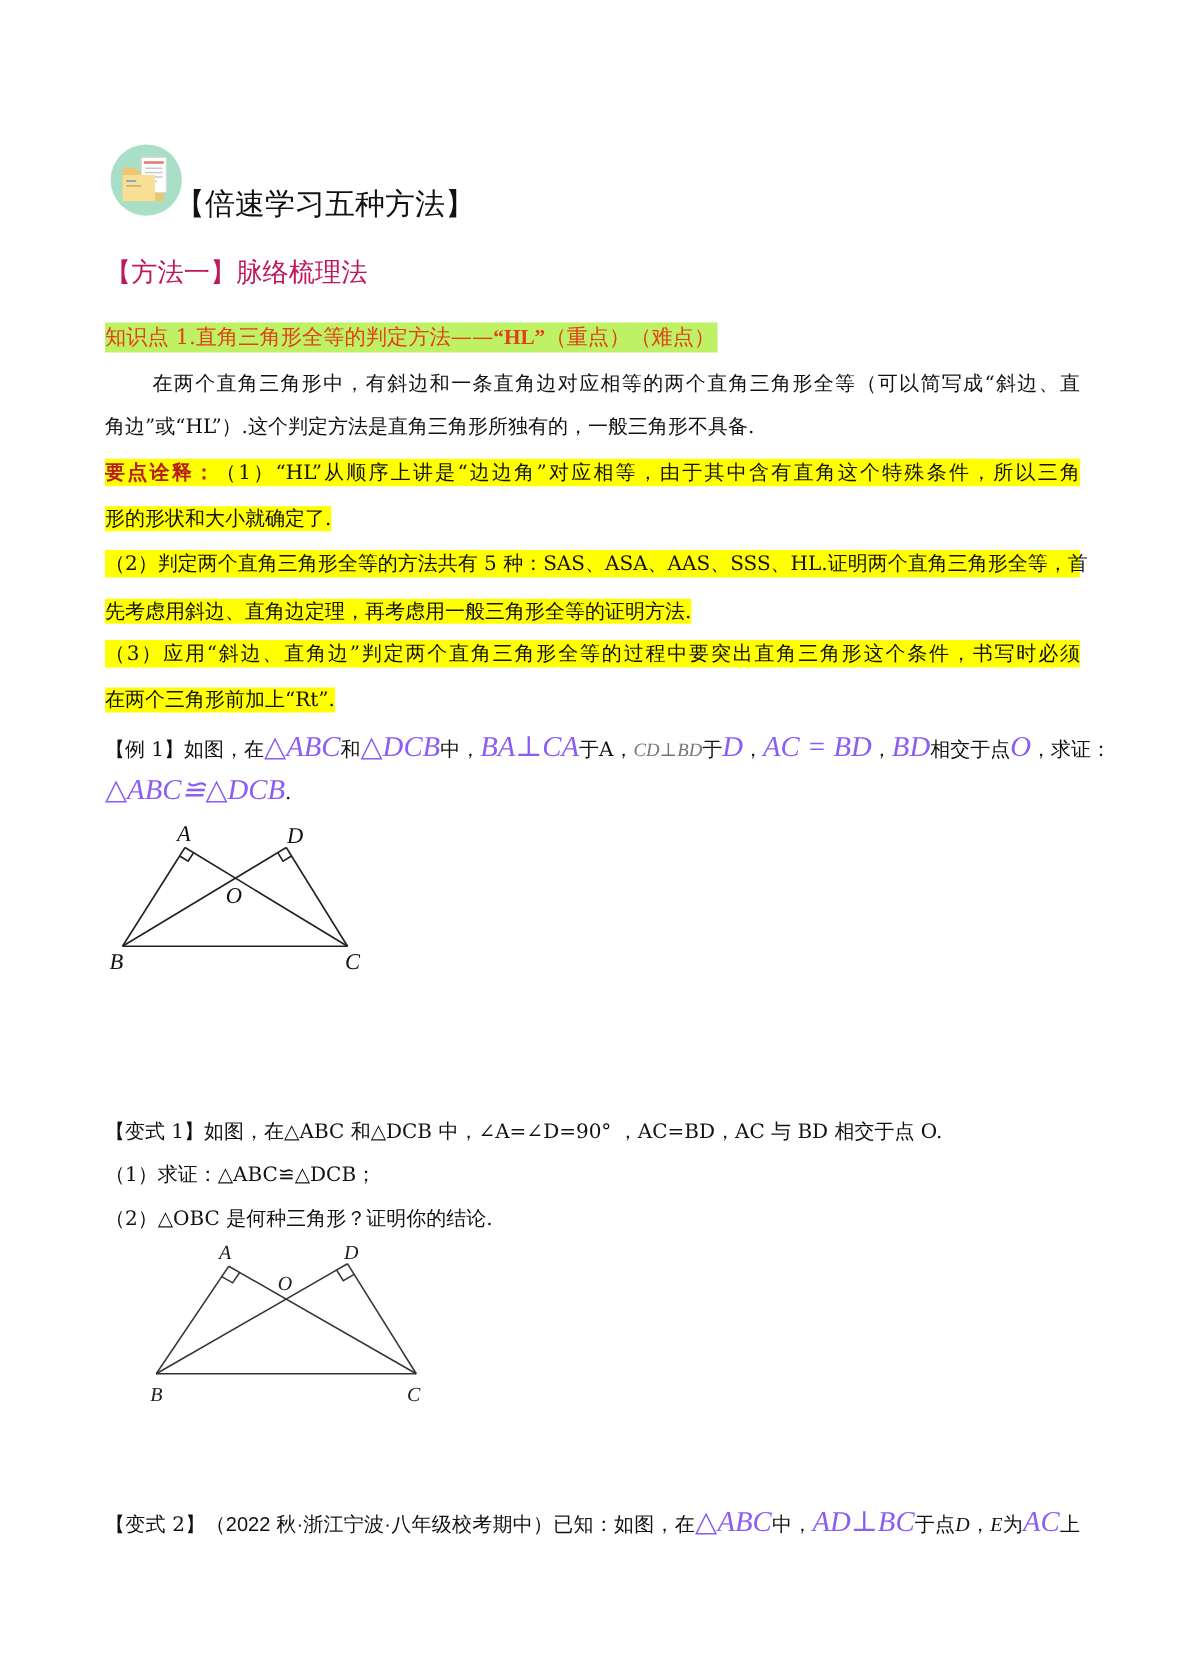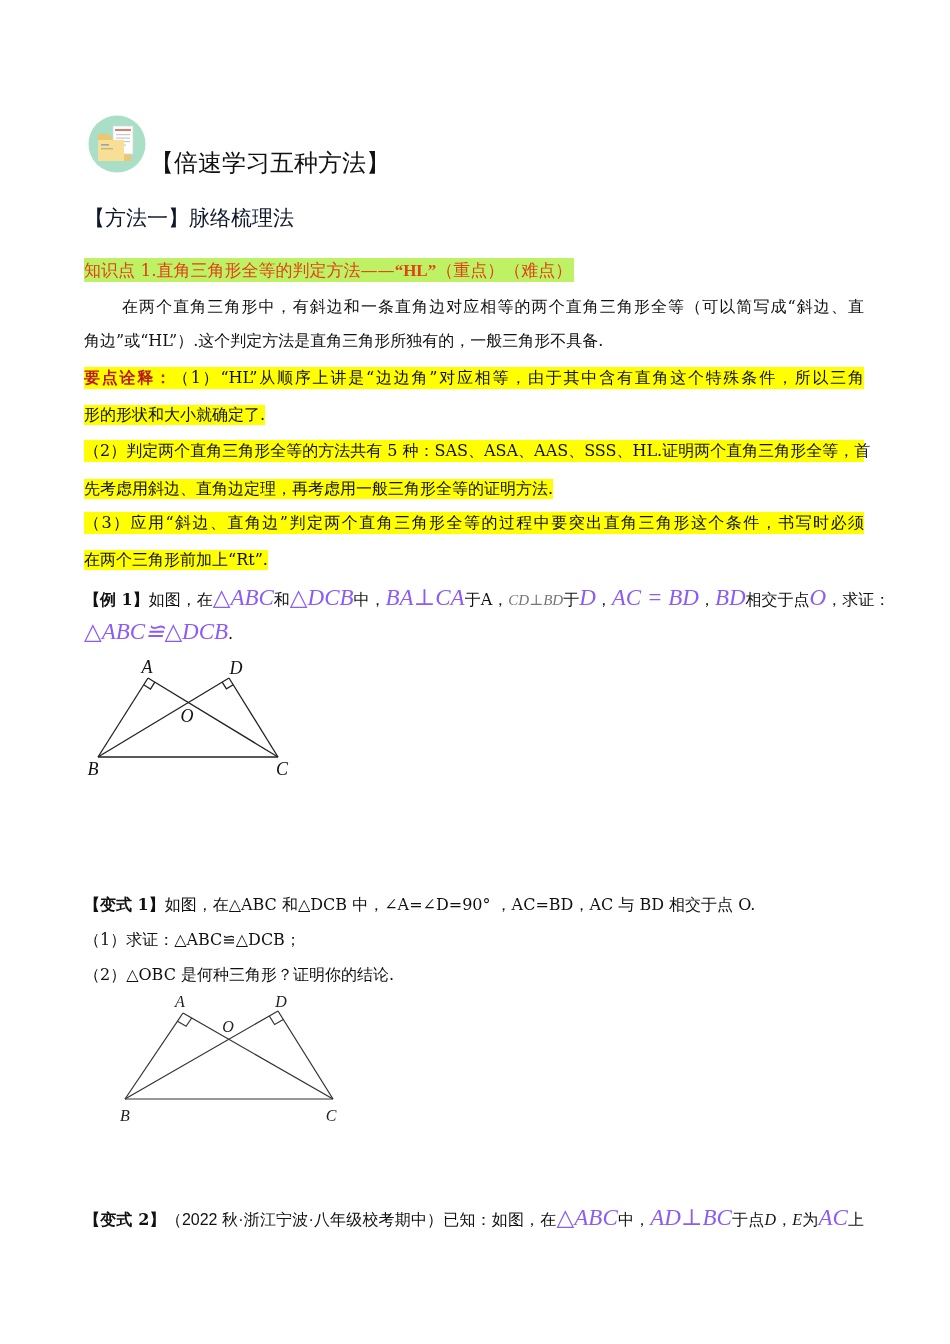--- a/index.html
+++ b/index.html
@@ -8,24 +8,24 @@
     background: #ffffff; color: #111111;
     font-family: "DejaVu Serif", "Liberation Serif", serif;
   }
   .abs { position: absolute; white-space: nowrap; }
   .line { height: 22px; line-height: 22px; font-size: 16px; }
   .full { width: 780px; text-align: justify; text-align-last: justify; }
   .hl { background: #ffff00; }
   .hl-inline { background: #ffff00; display: inline-block; height: 20px; line-height: 20px; }
   .math { font-family: "Liberation Serif", "DejaVu Serif", serif; font-style: italic; color: #8b5cf6; font-size: 23px; }
   .sans { font-family: "Liberation Sans", "DejaVu Sans", sans-serif; }
-  .bold { font-weight: bold; }
+  .bold { font-weight: normal; }
 
-  .title { left: 150px; top: 148px; font-size: 24px; line-height: 30px; color: #111; }
-  .method { left: 84px; top: 204px; font-size: 21px; line-height: 28px; color: #0f172a; }
+  .title { left: 140px; top: 148px; font-size: 24px; line-height: 30px; color: #111; }
+  .method { left: 84px; top: 204px; font-size: 21px; line-height: 28px; color: #be185d; }
   .kp { left: 84px; top: 258px; height: 24px; line-height: 24px; font-size: 17px; color: #e2401b; background: #bef264; padding-right: 2px; }
   .kp .hl-text { font-weight: bold; font-family: "Liberation Serif", serif; }
   .kp-label { color: #b91c1c; font-weight: bold; }
   .fig-label { font-family: "Liberation Serif", "DejaVu Serif", serif; font-style: italic; }
 </style>
 </head>
 <body>
 
 <div class="abs" style="left:88px; top:115px; width:58px; height:58px;">
   <svg width="58" height="58" viewBox="0 0 58 58">

